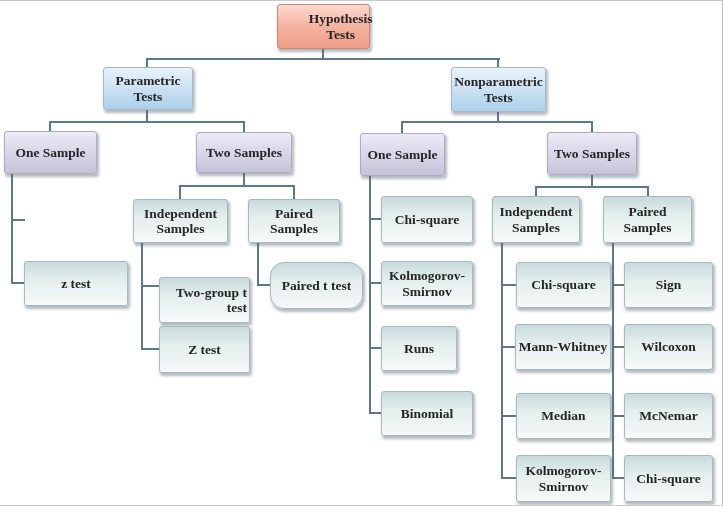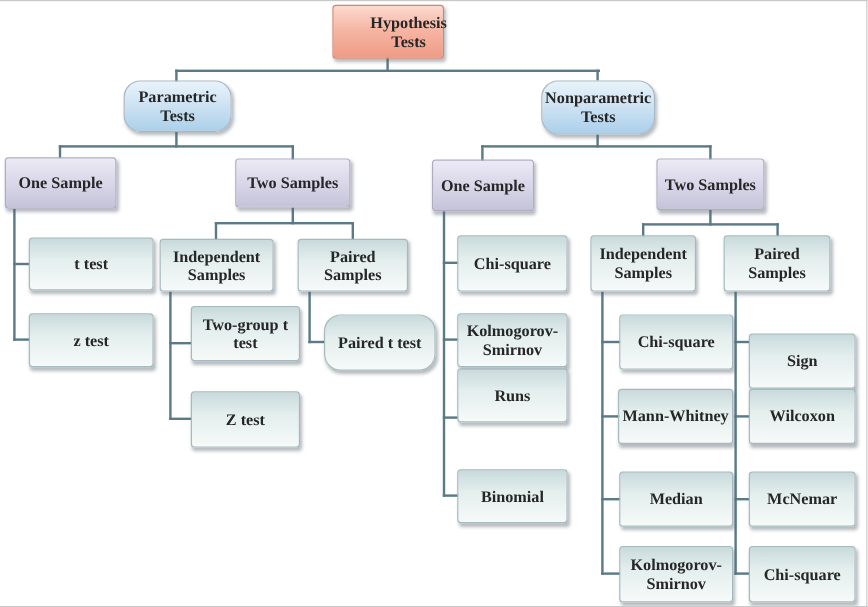--- a/index.html
+++ b/index.html
@@ -28,21 +28,20 @@
     padding:1px 2px;
     box-shadow:1.5px 2.5px 3px rgba(90,100,110,0.45);
   }
   .salmon {
     background:linear-gradient(180deg,#fcdacf 0%,#f6b6a4 45%,#ee9c86 100%);
     border-color:#cf8672;
   }
   .blue {
     background:linear-gradient(180deg,#e8f3fb 0%,#d2e5f4 40%,#abd0ea 100%);
     border-color:#a9b8c0;
-    border-radius:14px;
   }
   .lav {
     background:linear-gradient(180deg,#eceaf5 0%,#d9d7e8 50%,#c5c3d9 100%);
     border-color:#aeacc1;
   }
   .teal {
     background:linear-gradient(180deg,#c9dadc 0%,#e3eeed 40%,#f6faf9 100%);
     border-color:#a4babe;
   }
   .ln { position:absolute; background:#5a7a87; }
@@ -109,41 +108,40 @@
   <div class="box salmon" style="left:277px;top:3px;width:93px;height:45px;padding-left:36px;">Hypothesis Tests</div>
 
   <div class="box blue" style="left:103px;top:66px;width:90px;height:43px;">Parametric Tests</div>
   <div class="box blue" style="left:451px;top:66px;width:95px;height:45px;">Nonparametric Tests</div>
 
   <div class="box lav" style="left:4px;top:130px;width:93px;height:43px;">One Sample</div>
   <div class="box lav" style="left:196px;top:131px;width:96px;height:41px;">Two Samples</div>
   <div class="box lav" style="left:360px;top:132px;width:85px;height:43px;">One Sample</div>
   <div class="box lav" style="left:547px;top:131px;width:90px;height:43px;">Two Samples</div>
 
-  <div class="box teal" style="left:24px;top:197px;width:104px;height:44px;">t test</div>
   <div class="box teal" style="left:24px;top:260px;width:104px;height:45px;">z test</div>
 
   <div class="box teal" style="left:133px;top:198px;width:95px;height:44px;">Independent Samples</div>
   <div class="box teal" style="left:248px;top:198px;width:92px;height:44px;">Paired Samples</div>
 
-  <div class="box teal" style="left:159px;top:254px;width:91px;height:46px;">Two-group t test</div>
+  <div class="box teal" style="left:159px;top:276px;width:91px;height:46px;text-align:right;">Two-group t test</div>
   <div class="box teal" style="left:159px;top:325px;width:91px;height:47px;">Z test</div>
   <div class="box teal" style="left:270px;top:261px;width:93px;height:47px;border-radius:14px;">Paired t test</div>
 
   <div class="box teal" style="left:381px;top:195px;width:92px;height:47px;">Chi-square</div>
   <div class="box teal" style="left:381px;top:260px;width:92px;height:45px;">Kolmogorov-Smirnov</div>
-  <div class="box teal" style="left:381px;top:306px;width:92px;height:45px;">Runs</div>
+  <div class="box teal" style="left:381px;top:325px;width:76px;height:45px;">Runs</div>
   <div class="box teal" style="left:381px;top:390px;width:92px;height:45px;">Binomial</div>
 
   <div class="box teal" style="left:492px;top:195px;width:88px;height:47px;">Independent Samples</div>
   <div class="box teal" style="left:603px;top:195px;width:89px;height:47px;">Paired Samples</div>
 
   <div class="box teal" style="left:516px;top:261px;width:95px;height:46px;">Chi-square</div>
   <div class="box teal" style="left:515px;top:323px;width:96px;height:46px;">Mann-Whitney</div>
   <div class="box teal" style="left:516px;top:392px;width:95px;height:46px;">Median</div>
   <div class="box teal" style="left:516px;top:454px;width:95px;height:47px;">Kolmogorov-Smirnov</div>
 
-  <div class="box teal" style="left:624px;top:261px;width:89px;height:46px;margin-top:16px;">Sign</div>
+  <div class="box teal" style="left:624px;top:261px;width:89px;height:46px;">Sign</div>
   <div class="box teal" style="left:624px;top:392px;width:89px;height:46px;">McNemar</div>
   <div class="box teal" style="left:624px;top:323px;width:89px;height:46px;">Wilcoxon</div>
   <div class="box teal" style="left:624px;top:454px;width:89px;height:47px;">Chi-square</div>
 
 </div>
 
 </body></html>

